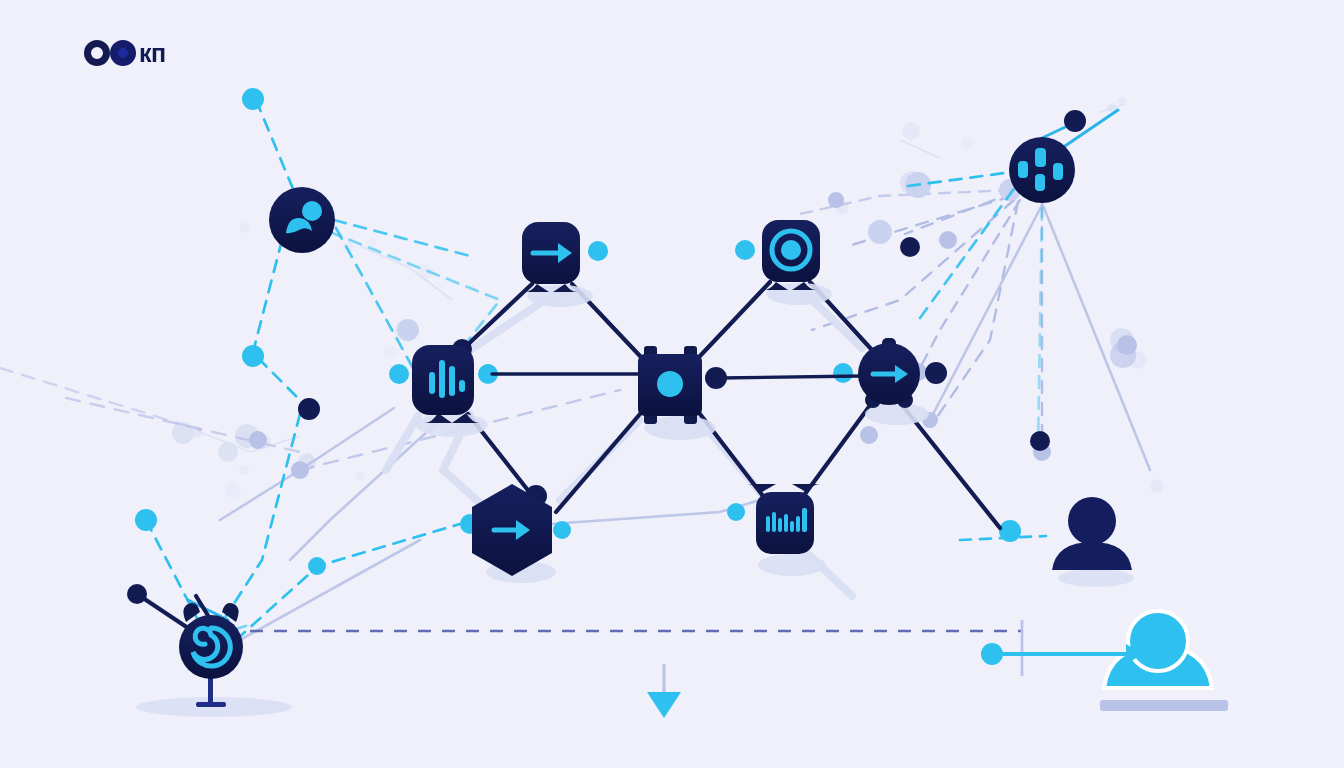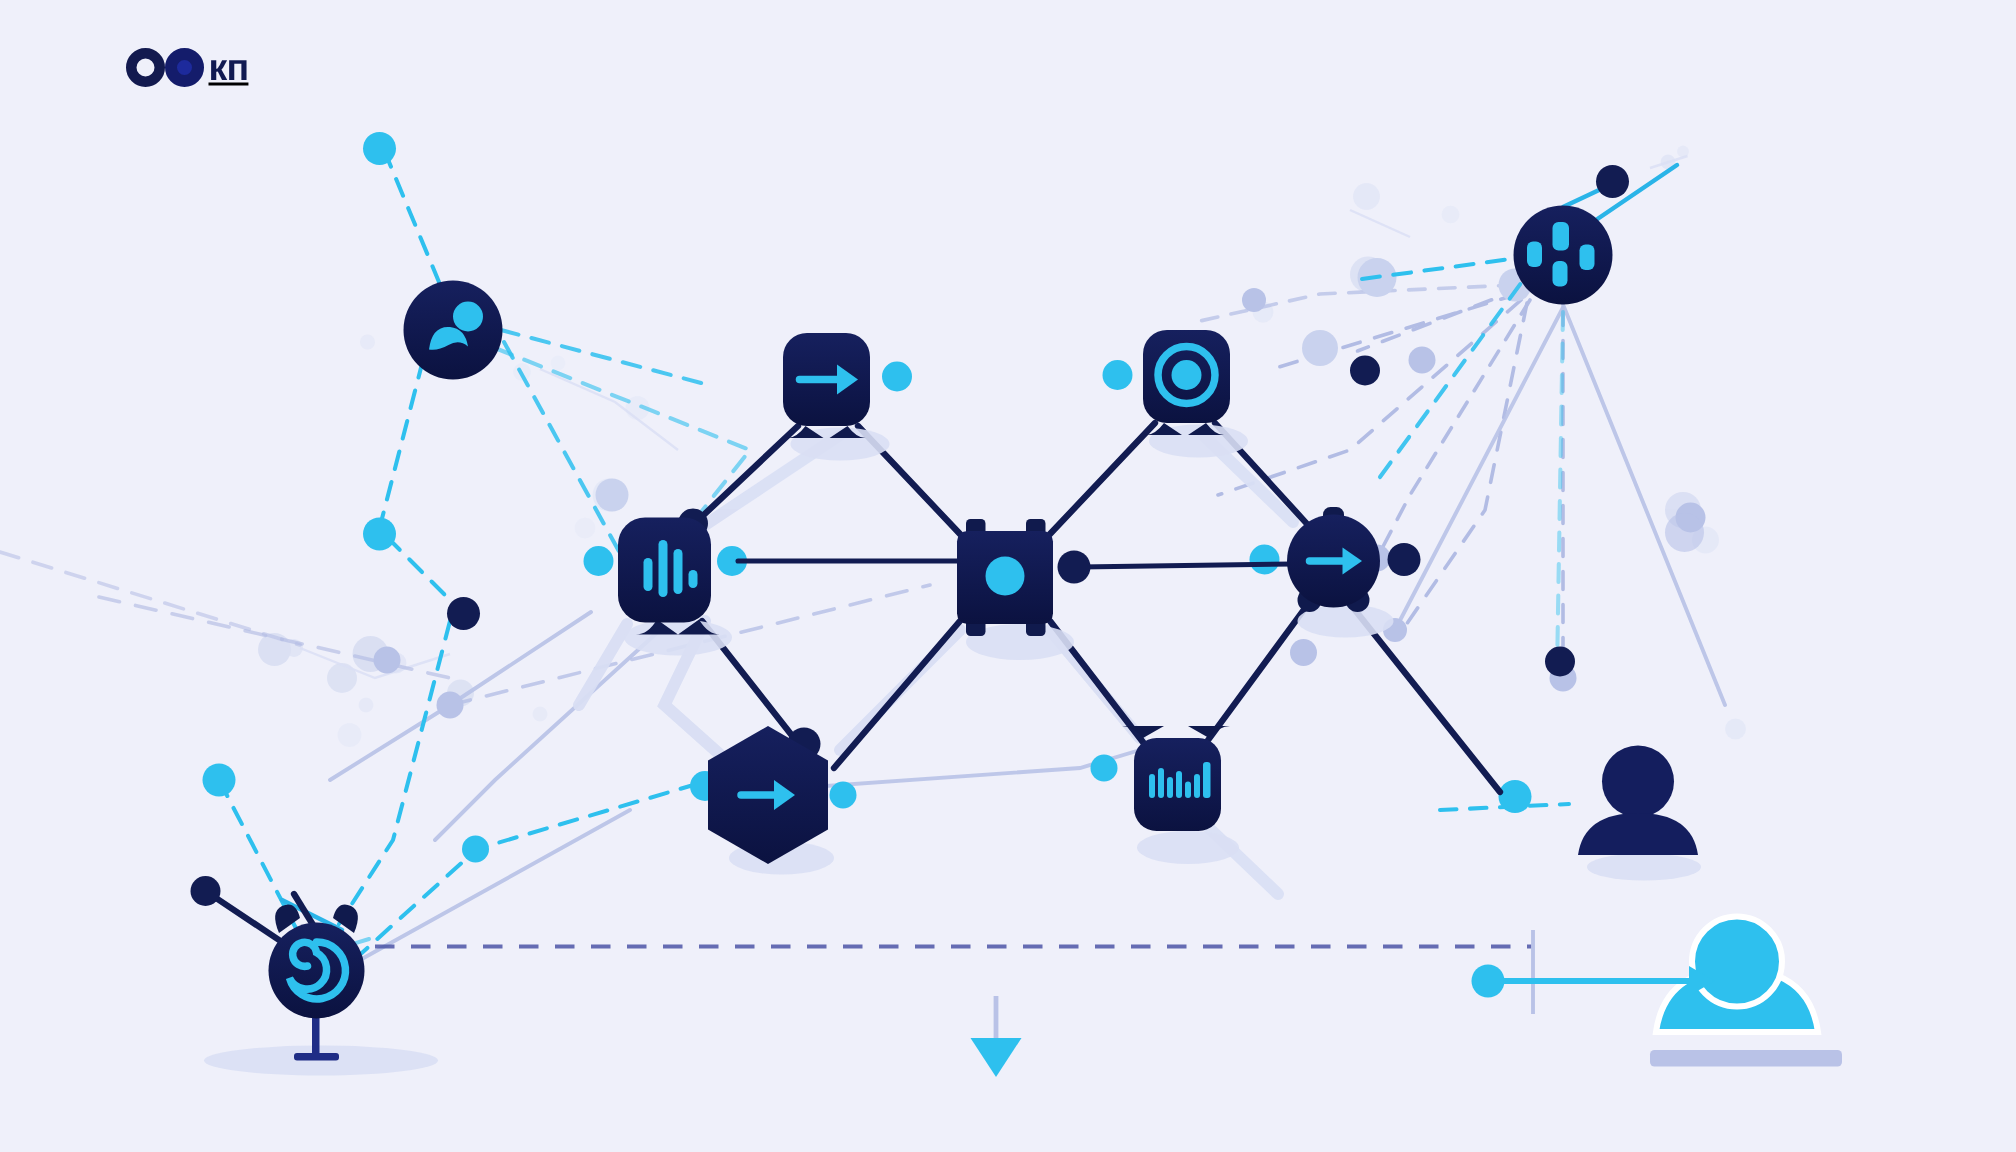--- a/index.html
+++ b/index.html
@@ -5,23 +5,22 @@
   html,body{margin:0;padding:0;}
   body{
     width:1344px;height:768px;overflow:hidden;
     background:#eff0fa;
     font-family:"Liberation Sans", sans-serif;
   }
   #stage{position:relative;width:1344px;height:768px;background:#eff0fa;}
   #stage svg.layer{position:absolute;left:0;top:0;width:1344px;height:768px;}
   .brand{
     position:absolute;left:84px;top:32px;
-    display:flex;align-items:flex-start;gap:2px;
+    display:flex;align-items:flex-end;gap:2px;
     height:34px;
-    text-decoration:underline;
   }
   .brand .ring{
     width:26px;height:26px;border-radius:50%;
     border:7px solid #131a4f;box-sizing:border-box;
   }
   .brand .ring2{
     width:26px;height:26px;border-radius:50%;
     border:8px solid #141c6b;box-sizing:border-box;
     background:#1d2a9c;
     margin-left:-2px;

